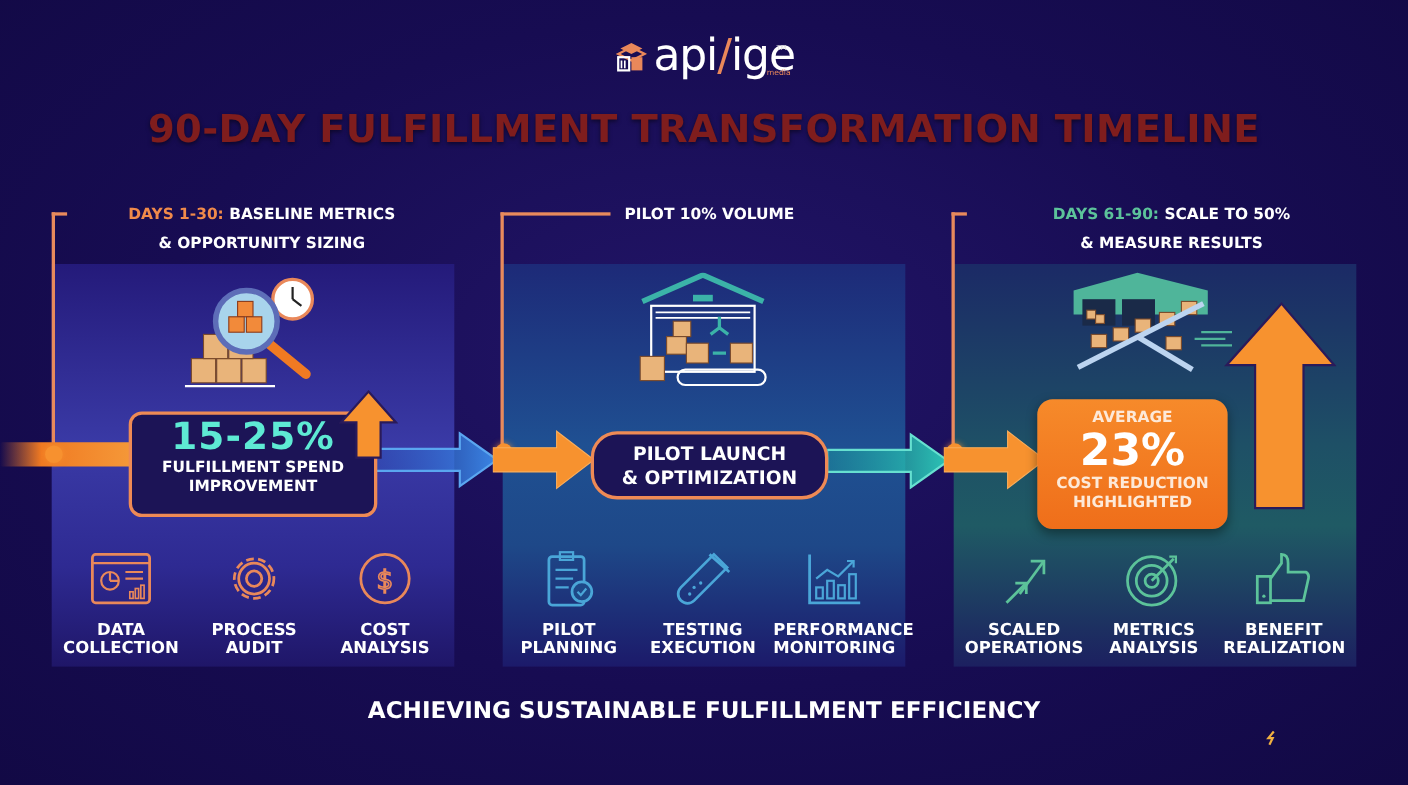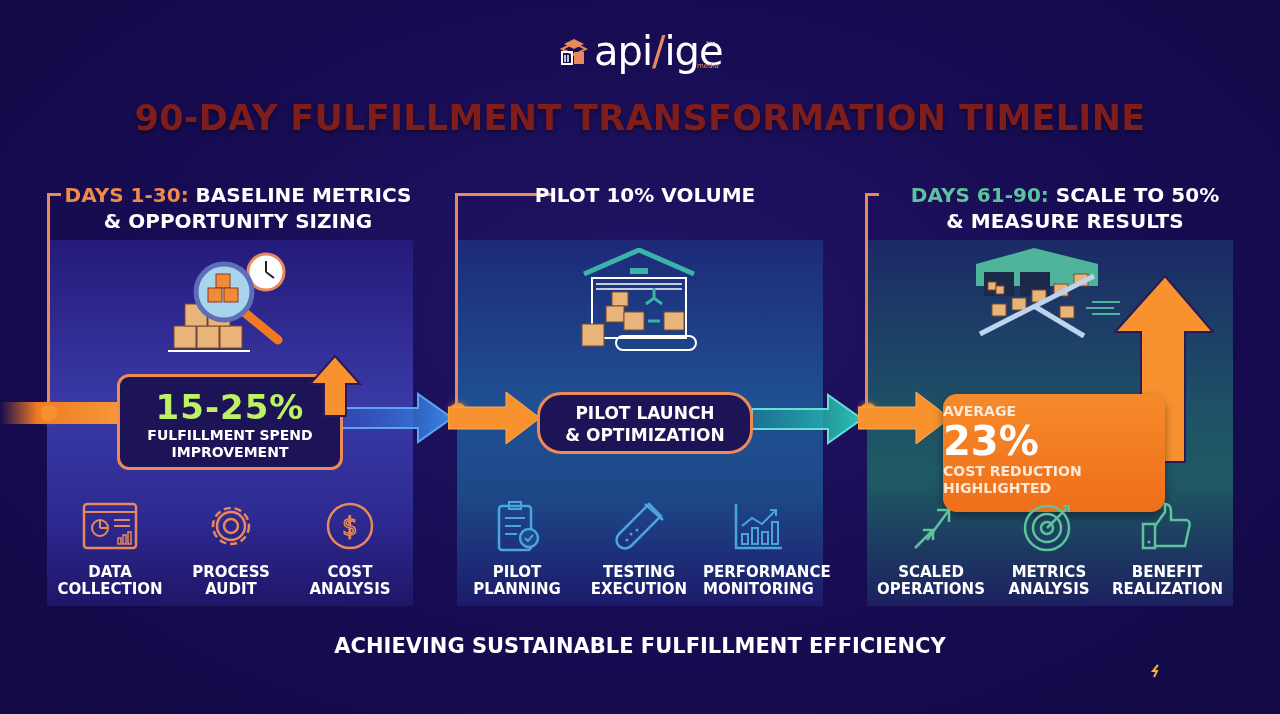--- a/index.html
+++ b/index.html
@@ -17,46 +17,46 @@
   .logo-mark { width: 30px; height: 30px; position: relative; }
   .logo-text { font-family: "DejaVu Sans", sans-serif; font-weight: normal; font-size: 40px; letter-spacing: -1px; color: #fff; line-height: 1; }
   .logo-text .slash { color: #e9885a; }
   .logo-tm { position: absolute; right: 12px; top: 32px; font-size: 6px; color: #ddd; }
   .logo-sub { position: absolute; right: 14px; top: 62px; font-size: 7px; color: #e9885a; }
 
   
   .title { left: 0; top: 98px; width: 1280px; text-align: center; font-family: "DejaVu Sans", sans-serif; font-weight: bold; font-size: 35px; letter-spacing: 0.3px; color: #7f1d1d; text-shadow: 0 2px 4px rgba(0,0,0,0.5); }
 
   
-  .phase-head { font-family: "DejaVu Sans", sans-serif; font-weight: bold; font-size: 20px; line-height: 26px; text-align: center; color: #fff; }
+  .phase-head { font-family: "DejaVu Sans", sans-serif; font-weight: bold; font-size: 14px; line-height: 26px; text-align: center; color: #fff; }
   .ph-accent-1 { color: #f08a4a; }
   .ph-accent-2 { color: #4aa6d8; }
   .ph-accent-3 { color: #5cc39a; }
 
   
   .panel { top: 240px; width: 366px; height: 366px; }
   .panel-1 { left: 47px; background: linear-gradient(180deg, #241a7a 0%, #3a3aa6 45%, #2e2a92 75%, #1f1668 100%); }
   .panel-2 { left: 457px; background: linear-gradient(180deg, #1d2a78 0%, #1f5092 45%, #1e4888 70%, #1c1a6a 100%); }
   .panel-3 { left: 867px; background: linear-gradient(180deg, #1b2a66 0%, #1e5066 45%, #1f5a64 65%, #1c2060 100%); }
 
   
   .bracket { border-left: 3px solid #e88a5c; border-top: 3px solid #e88a5c; }
 
   
   .bar-orange { height: 22px; background: linear-gradient(90deg, rgba(240,120,30,0) 0%, #f07a22 30%, #f59a3a 100%); border-radius: 2px; }
   .dot { width: 16px; height: 16px; border-radius: 50%; background: #f7912f; box-shadow: 0 0 6px rgba(247,145,47,0.8); }
 
   .callout-1 { left: 117px; top: 374px; width: 226px; height: 96px; background: #1c1456; border: 3px solid #ee8a55; border-radius: 12px; text-align: center; }
-  .callout-1 .big { font-weight: bold; font-size: 34px; color: #bef264; line-height: 40px; margin-top: 10px; letter-spacing: 1px; }
+  .callout-1 .big { font-weight: bold; font-size: 34px; color: #5eead4; line-height: 40px; letter-spacing: 1px; }
   .callout-1 .small { font-weight: bold; font-size: 14px; line-height: 17px; color: #fff; }
 
   .callout-2 { left: 537px; top: 392px; width: 216px; height: 62px; background: #1c1456; border: 3px solid #ee8a55; border-radius: 24px; text-align: center; }
   .callout-2 .txt { font-weight: bold; font-size: 17px; line-height: 22px; color: #fff; margin-top: 7px; }
 
-  .callout-3 { left: 943px; top: 363px; width: 222px; height: 118px; background: linear-gradient(180deg, #f68a2a 0%, #ef6e1a 100%); border-radius: 14px; text-align: left; box-shadow: 0 4px 10px rgba(0,0,0,0.4); margin-top: 31px; }
+  .callout-3 { left: 943px; top: 363px; width: 173px; height: 118px; background: linear-gradient(180deg, #f68a2a 0%, #ef6e1a 100%); border-radius: 14px; text-align: center; box-shadow: 0 4px 10px rgba(0,0,0,0.4); }
   .callout-3 .lbl { font-weight: bold; font-size: 14px; color: #fde9d8; margin-top: 9px; line-height: 16px; }
   .callout-3 .big { font-weight: bold; font-size: 40px; line-height: 44px; color: #fff; }
   .callout-3 .small { font-weight: bold; font-size: 14px; line-height: 17px; color: #fde9d8; }
 
   
   .sub-item { width: 110px; text-align: center; }
   .sub-icon { width: 60px; height: 56px; margin: 0 auto 4px; }
   .sub-label { font-weight: bold; font-size: 15px; line-height: 17px; color: #fff; }
 
   .footer { left: 0; top: 632px; width: 1280px; text-align: center; font-weight: bold; font-size: 21px; line-height: 29px; color: #fff; }

